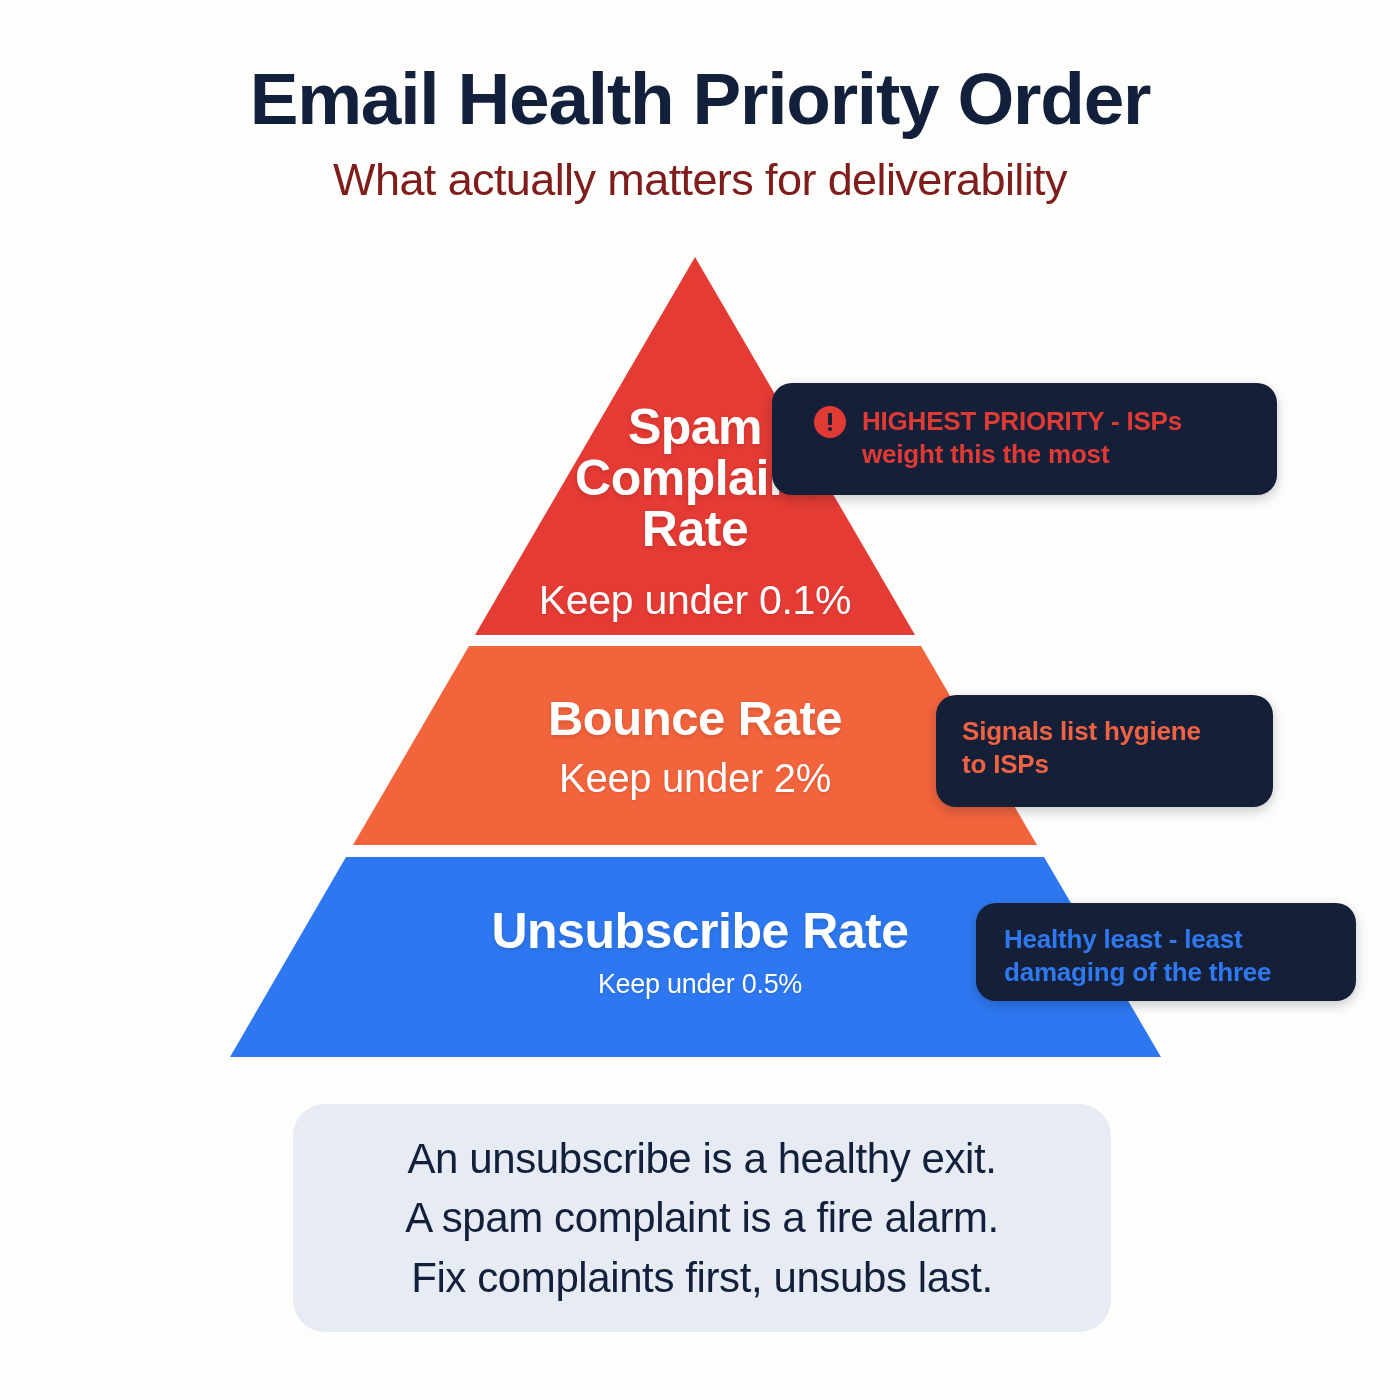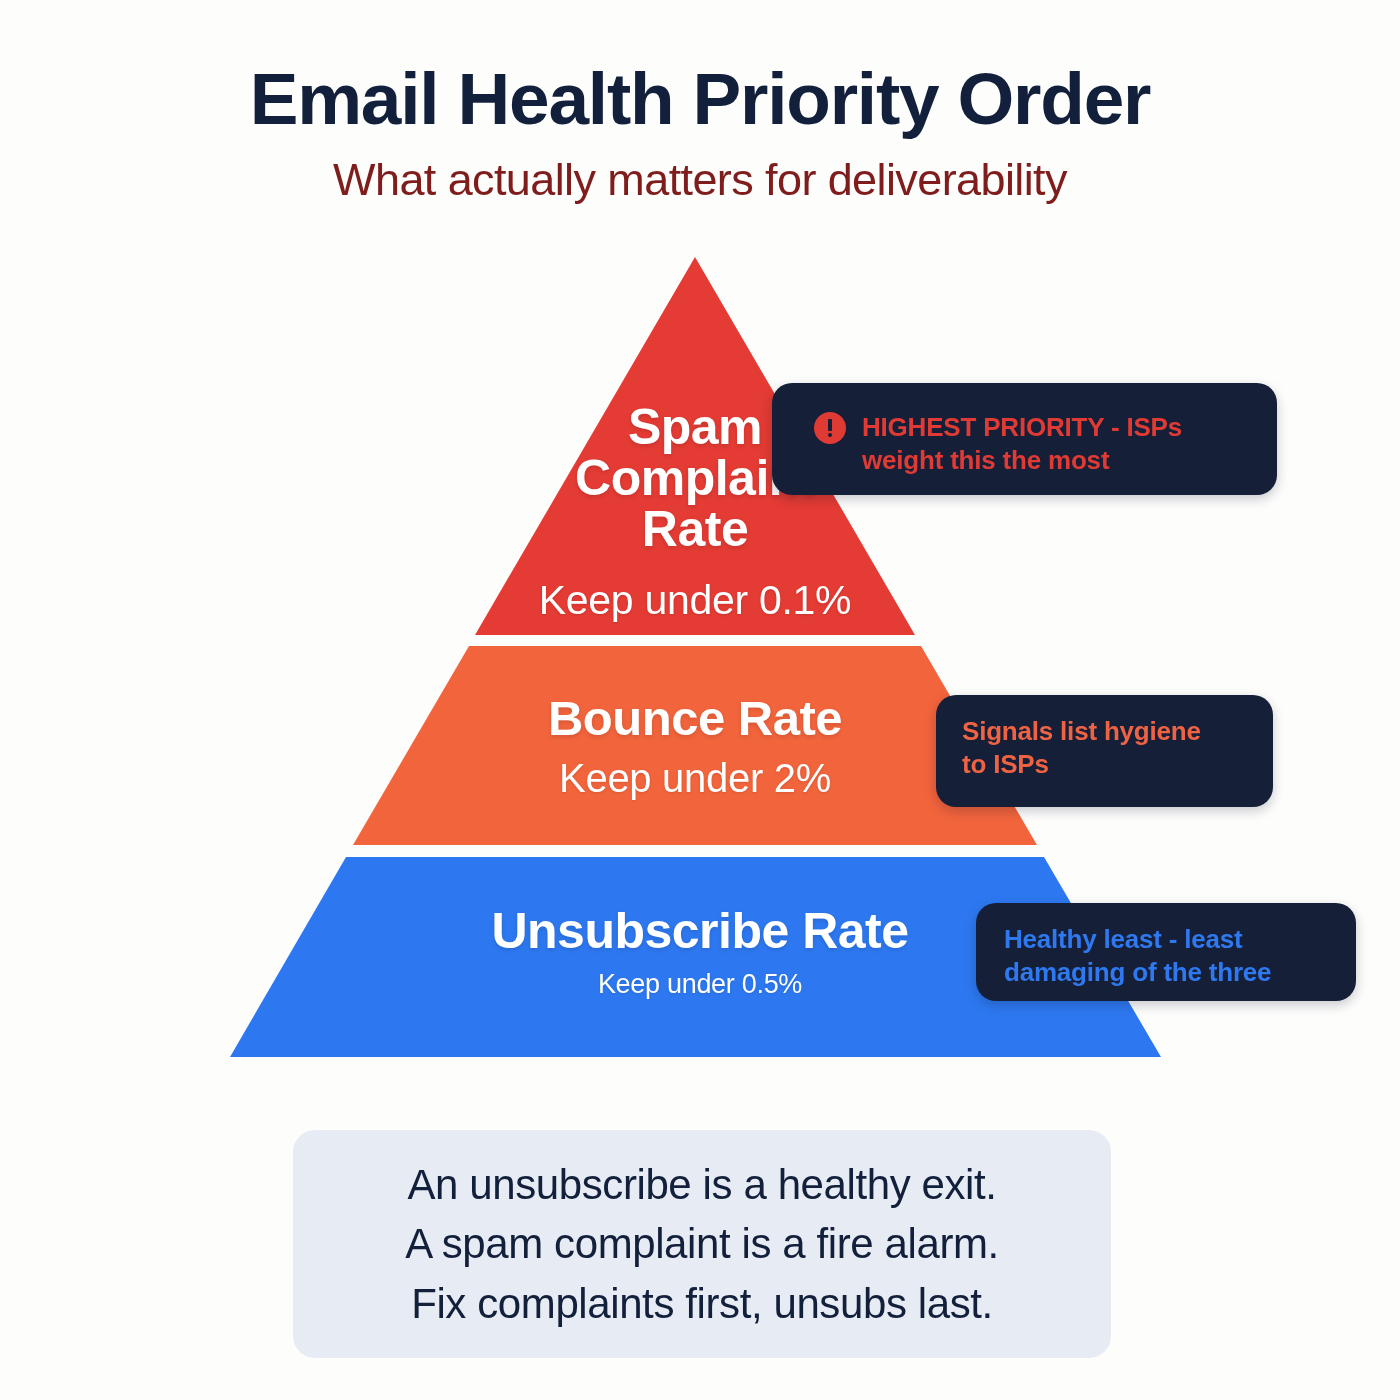--- a/index.html
+++ b/index.html
@@ -96,21 +96,21 @@
     box-sizing: border-box;
   }
   .callout-text {
     font-weight: bold;
     line-height: 1.26;
     letter-spacing: -0.2px;
   }
   #callout-1 {
     left: 772px; top: 383px;
     width: 505px; height: 112px;
-    padding: 28px 22px 22px 42px;
+    padding: 22px 22px 22px 42px;
     align-items: flex-start;
   }
   #callout-1 .callout-text { font-size: 26px; color: #e03a35; }
   #callout-2 {
     left: 936px; top: 695px;
     width: 337px; height: 112px;
     padding: 20px 18px 18px 26px;
   }
   #callout-2 .callout-text { font-size: 26px; color: #ef6343; }
   #callout-3 {
@@ -142,24 +142,24 @@
     position: absolute;
     left: 14px; top: 21px;
     width: 4.4px; height: 4.4px;
     background: #151f38;
     border-radius: 50%;
   }
 
   
   #footer-card {
     position: absolute;
-    left: 293px; top: 1130px;
+    left: 293px; top: 1104px;
     width: 818px; height: 228px;
     background: #e7ebf3;
-    border-radius: 22px;
+    border-radius: 32px;
     display: flex;
     flex-direction: column;
     align-items: center;
     justify-content: center;
   }
   #footer-card .footer-line {
     font-size: 42px;
     color: #13203c;
     letter-spacing: -0.4px;
     line-height: 1.42;

